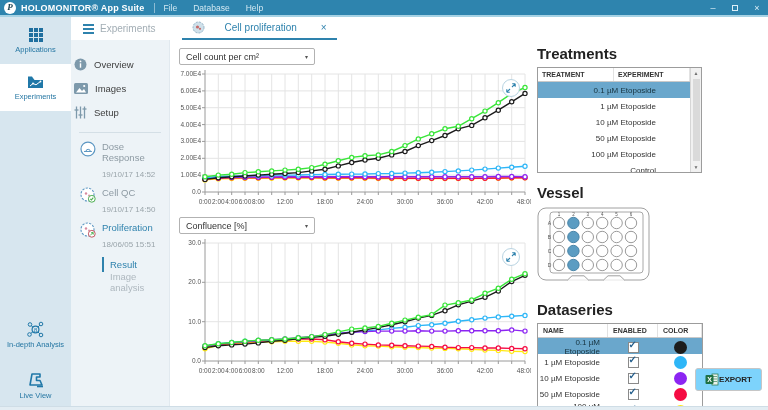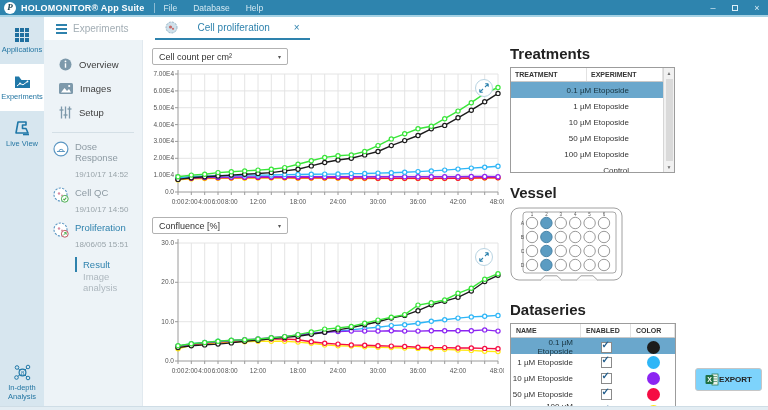--- a/index.html
+++ b/index.html
@@ -14,41 +14,41 @@
   .appname { color:#fff; font-size:9px; font-weight:bold; letter-spacing:.2px; }
   .menu-sep { width:1px; height:10px; background:rgba(255,255,255,.45); margin:0 9px; }
   .menus { display:flex; gap:16px; }
   .menu-item { color:#d3e9f3; font-size:8.5px; cursor:default; }
   .win-controls { margin-left:auto; display:flex; align-items:center; height:100%; }
   .win-btn { width:22px; height:100%; display:flex; align-items:center; justify-content:center; color:#dceef7; font-size:9px; }
   .max-box { width:6px; height:6px; border:1px solid #dceef7; }
 
   
   .bodyrow { flex:1; display:flex; min-height:0; }
-  .sidebar { width:44px; background:#d7e6ef; display:flex; flex-direction:column; flex:0 0 auto; }
+  .sidebar { width:71px; background:#d7e6ef; display:flex; flex-direction:column; flex:0 0 auto; }
   .side-item { height:47px; display:flex; flex-direction:column; align-items:center; justify-content:center; gap:3px; font-size:7.5px; color:#2677a3; }
   .side-item.active { background:#fff; }
   .side-item.bottom { margin-top:auto; margin-bottom:4px; }
   .grid-icon { display:grid; grid-template-columns:repeat(3,4px); grid-template-rows:repeat(3,4px); gap:1px; }
   .grid-icon i { background:#1f6f9f; }
 
   .rightcol { flex:1; display:flex; flex-direction:column; min-width:0; }
 
   
   .tabbar { height:23px; background:#fff; display:flex; align-items:stretch; flex:0 0 auto; }
   .exp-menu { display:flex; align-items:center; gap:6px; padding:0 12px; color:#a3aeb5; font-size:10px; }
   .burger { display:flex; flex-direction:column; gap:2px; }
   .burger i { width:11px; height:2px; background:#2e82ad; }
   .tab { display:flex; align-items:center; gap:20px; padding:0 10px; margin-left:14px; border-bottom:2px solid #2e82ad; color:#2e82ad; font-size:10px; }
   .tab-close { color:#2e82ad; font-size:10px; margin-left:4px; }
 
   
   .contentrow { flex:1; display:flex; min-height:0; }
   .leftnav { width:99px; background:#edf3f7; border-right:1px solid #e1e9ef; padding-top:12px; flex:0 0 auto; font-size:9.5px; }
-  .nav-item { height:24px; display:flex; align-items:center; gap:7px; padding-left:15px; color:#404040; }
+  .nav-item { height:24px; display:flex; align-items:center; gap:7px; padding-left:3px; color:#404040; }
   .nav-divider { border-top:1px solid #d4dfe6; margin:8px 8px 8px 8px; }
   .nav-section { font-size:9.5px; font-weight:bold; color:#333; padding-left:10px; margin-bottom:10px; }
   .res-item { display:flex; gap:6px; padding-left:9px; margin-bottom:8px; align-items:flex-start; }
   .res-text { display:flex; flex-direction:column; gap:7px; }
   .res-label { font-size:9.5px; color:#8d9aa3; }
   .res-label.sel { color:#2e82ad; }
   .res-time { font-size:8px; color:#9aa5ab; }
   .sub-item { margin-left:31px; height:15px; display:flex; align-items:center; font-size:9.5px; margin-bottom:2px; }
   .sub-item.sel { border-left:2px solid #2e82ad; padding-left:6px; color:#2e82ad; }
   .sub-item.dim { padding-left:8px; color:#aeb8bf; }
@@ -141,41 +141,41 @@
       </div>
       <div class="side-item active">
         <svg width="17" height="14" viewBox="0 0 17 14">
           <path d="M1 3 L6 3 L7.5 5 L16 5 L16 13 L1 13 Z M1 3 L1 1.5 L5 1.5 L6 3 Z" fill="#2078a8"></path>
           <polyline points="3,11 6,8.5 9,9.8 13.5,6.5" fill="none" stroke="#fff" stroke-width="1"></polyline>
           <circle cx="6" cy="8.5" r="0.9" fill="#fff"></circle>
             <circle cx="13.5" cy="6.5" r="0.9" fill="#fff"></circle>
         </svg>
         <span>Experiments</span>
       </div>
-      <div class="side-item">
-        <svg width="16" height="15" viewBox="0 0 16 15">
-          <path d="M4 1 L12 1 L12 4 L8.5 4 L8.5 7.5 L12 7.5 L14 12 L2 12 Z" fill="none" stroke="#2078a8" stroke-width="1.6" stroke-linejoin="round"></path>
-          <line x1="9" y1="13.5" x2="15" y2="13.5" stroke="#2078a8" stroke-width="1.6"></line>
-        </svg>
-        <span>Live View</span>
-      </div>
       <div class="side-item bottom">
         <svg width="17" height="17" viewBox="0 0 17 17">
           <line x1="8.5" y1="8.5" x2="3" y2="3.5" stroke="#2078a8" stroke-width="1"></line>
           <line x1="8.5" y1="8.5" x2="14" y2="3" stroke="#2078a8" stroke-width="1"></line>
           <line x1="8.5" y1="8.5" x2="2.5" y2="13.5" stroke="#2078a8" stroke-width="1"></line>
           <line x1="8.5" y1="8.5" x2="14" y2="14" stroke="#2078a8" stroke-width="1"></line>
           <circle cx="8.5" cy="8.5" r="3.4" fill="#d7e6ef" stroke="#2078a8" stroke-width="1.2"></circle>
           <text x="8.5" y="10.6" text-anchor="middle" font-size="5.5" fill="#2078a8" font-family="Liberation Serif, serif" font-style="italic">B</text>
           <circle cx="3" cy="3.5" r="1.8" fill="#d7e6ef" stroke="#2078a8" stroke-width="1"></circle>
           <circle cx="14" cy="3" r="1.8" fill="#d7e6ef" stroke="#2078a8" stroke-width="1"></circle>
           <circle cx="2.5" cy="13.5" r="1.8" fill="#d7e6ef" stroke="#2078a8" stroke-width="1"></circle>
           <circle cx="14" cy="14" r="1.8" fill="#d7e6ef" stroke="#2078a8" stroke-width="1"></circle>
         </svg>
         <span style="text-align:center; line-height:1.15;">In-depth Analysis</span>
+      </div>
+      <div class="side-item">
+        <svg width="16" height="15" viewBox="0 0 16 15">
+          <path d="M4 1 L12 1 L12 4 L8.5 4 L8.5 7.5 L12 7.5 L14 12 L2 12 Z" fill="none" stroke="#2078a8" stroke-width="1.6" stroke-linejoin="round"></path>
+          <line x1="9" y1="13.5" x2="15" y2="13.5" stroke="#2078a8" stroke-width="1.6"></line>
+        </svg>
+        <span>Live View</span>
       </div>
     </div>
 
     <div class="rightcol">
 
       <div class="tabbar">
         <div class="exp-menu">
           <span class="burger">
               <i></i>
               <i></i>

